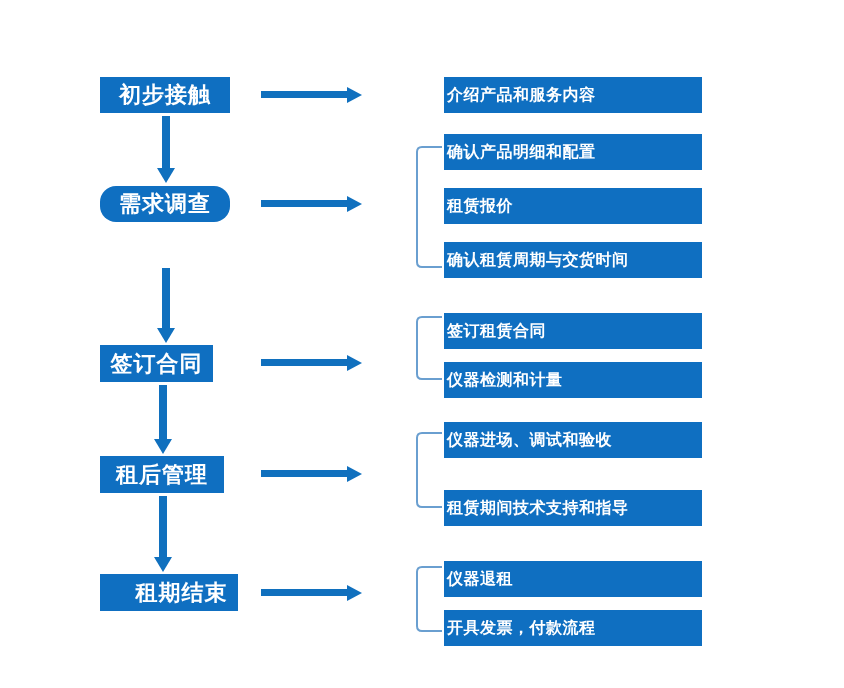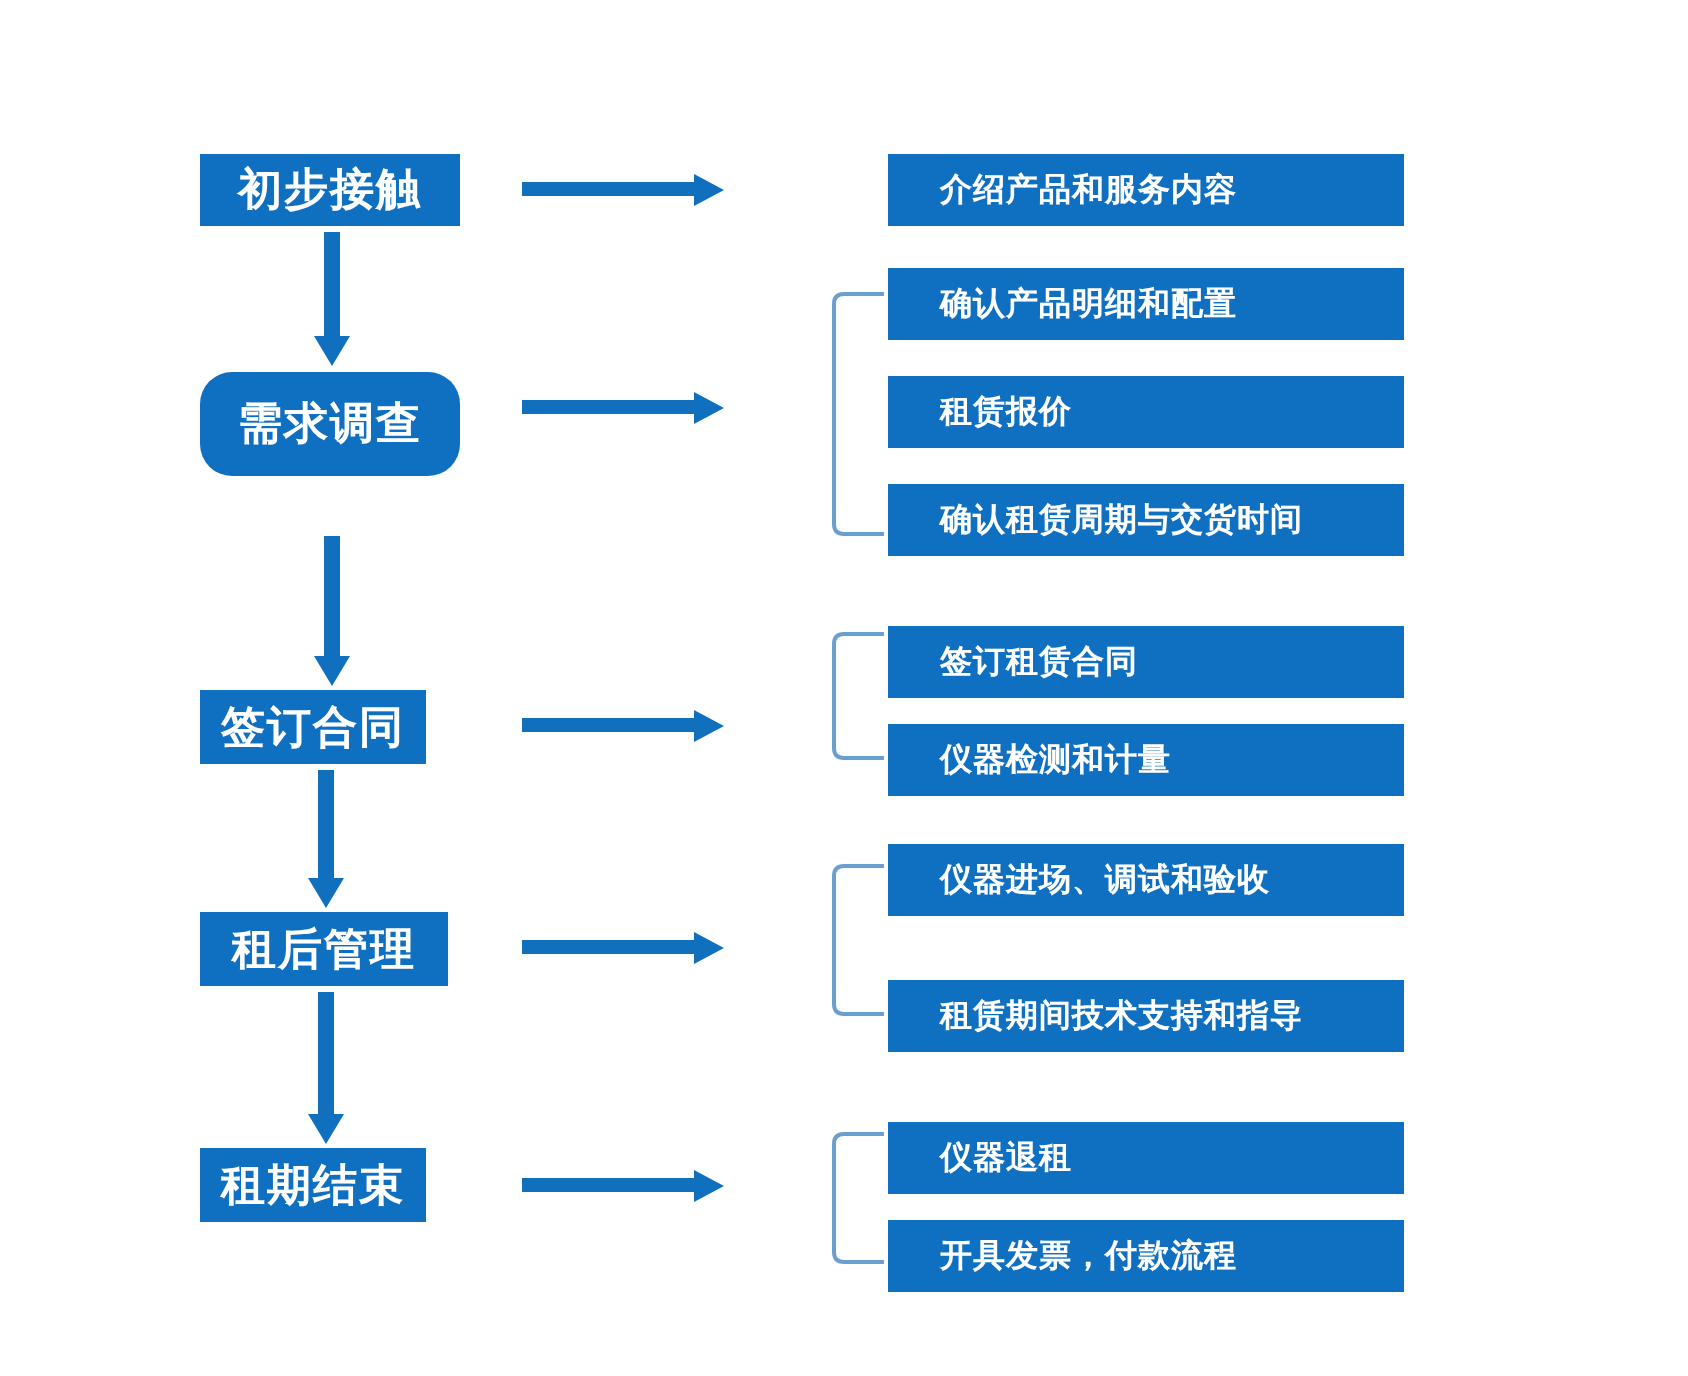--- a/index.html
+++ b/index.html
@@ -57,21 +57,21 @@
     position: absolute;
     left: 444px;
     width: 258px;
     height: 36px;
     background: #0f6fc1;
     color: #ffffff;
     font-size: 16px;
     font-weight: bold;
     display: flex;
     align-items: center;
-    padding-left: 26px;
+    padding-left: 3px;
     box-sizing: border-box;
     letter-spacing: 0.5px;
   }
 
   
   .h-arrow, .v-arrow, .bracket {
     position: absolute;
   }
   .h-arrow svg, .v-arrow svg, .bracket svg {
     display: block;
@@ -79,27 +79,27 @@
   }
 </style>
 </head>
 <body>
 
 <div id="canvas">
 
 
   <div class="stage-box" style="left:100px; top:77px; width:130px; height:36px;">初步接触</div>
 
-  <div class="stage-box" style="left:100px; top:186px; width:130px; height:52px;border-radius:16px;">需求调查</div>
+  <div class="stage-box" style="left:100px; top:186px; width:130px; height:36px;border-radius:16px;">需求调查</div>
 
   <div class="stage-box" style="left:100px; top:345px; width:113px; height:37px;">签订合同</div>
 
   <div class="stage-box" style="left:100px; top:456px; width:124px; height:37px;">租后管理</div>
 
-  <div class="stage-box" style="left:100px; top:574px; width:113px; height:37px;">租期结束</div>
+  <div class="stage-box" style="left:100px; top:574px; width:113px; height:37px;padding-left:25px;">租期结束</div>
 
   <div class="v-arrow" style="left:155px; top:116px;">
     <svg width="22" height="68" viewBox="0 0 22 68">
       <rect x="7" y="0" width="8" height="54" fill="#1070be"></rect>
       <polygon points="2,52 20,52 11,67" fill="#1070be"></polygon>
     </svg>
   </div>
 
   <div class="v-arrow" style="left:155px; top:268px;">
     <svg width="22" height="76" viewBox="0 0 22 76">

